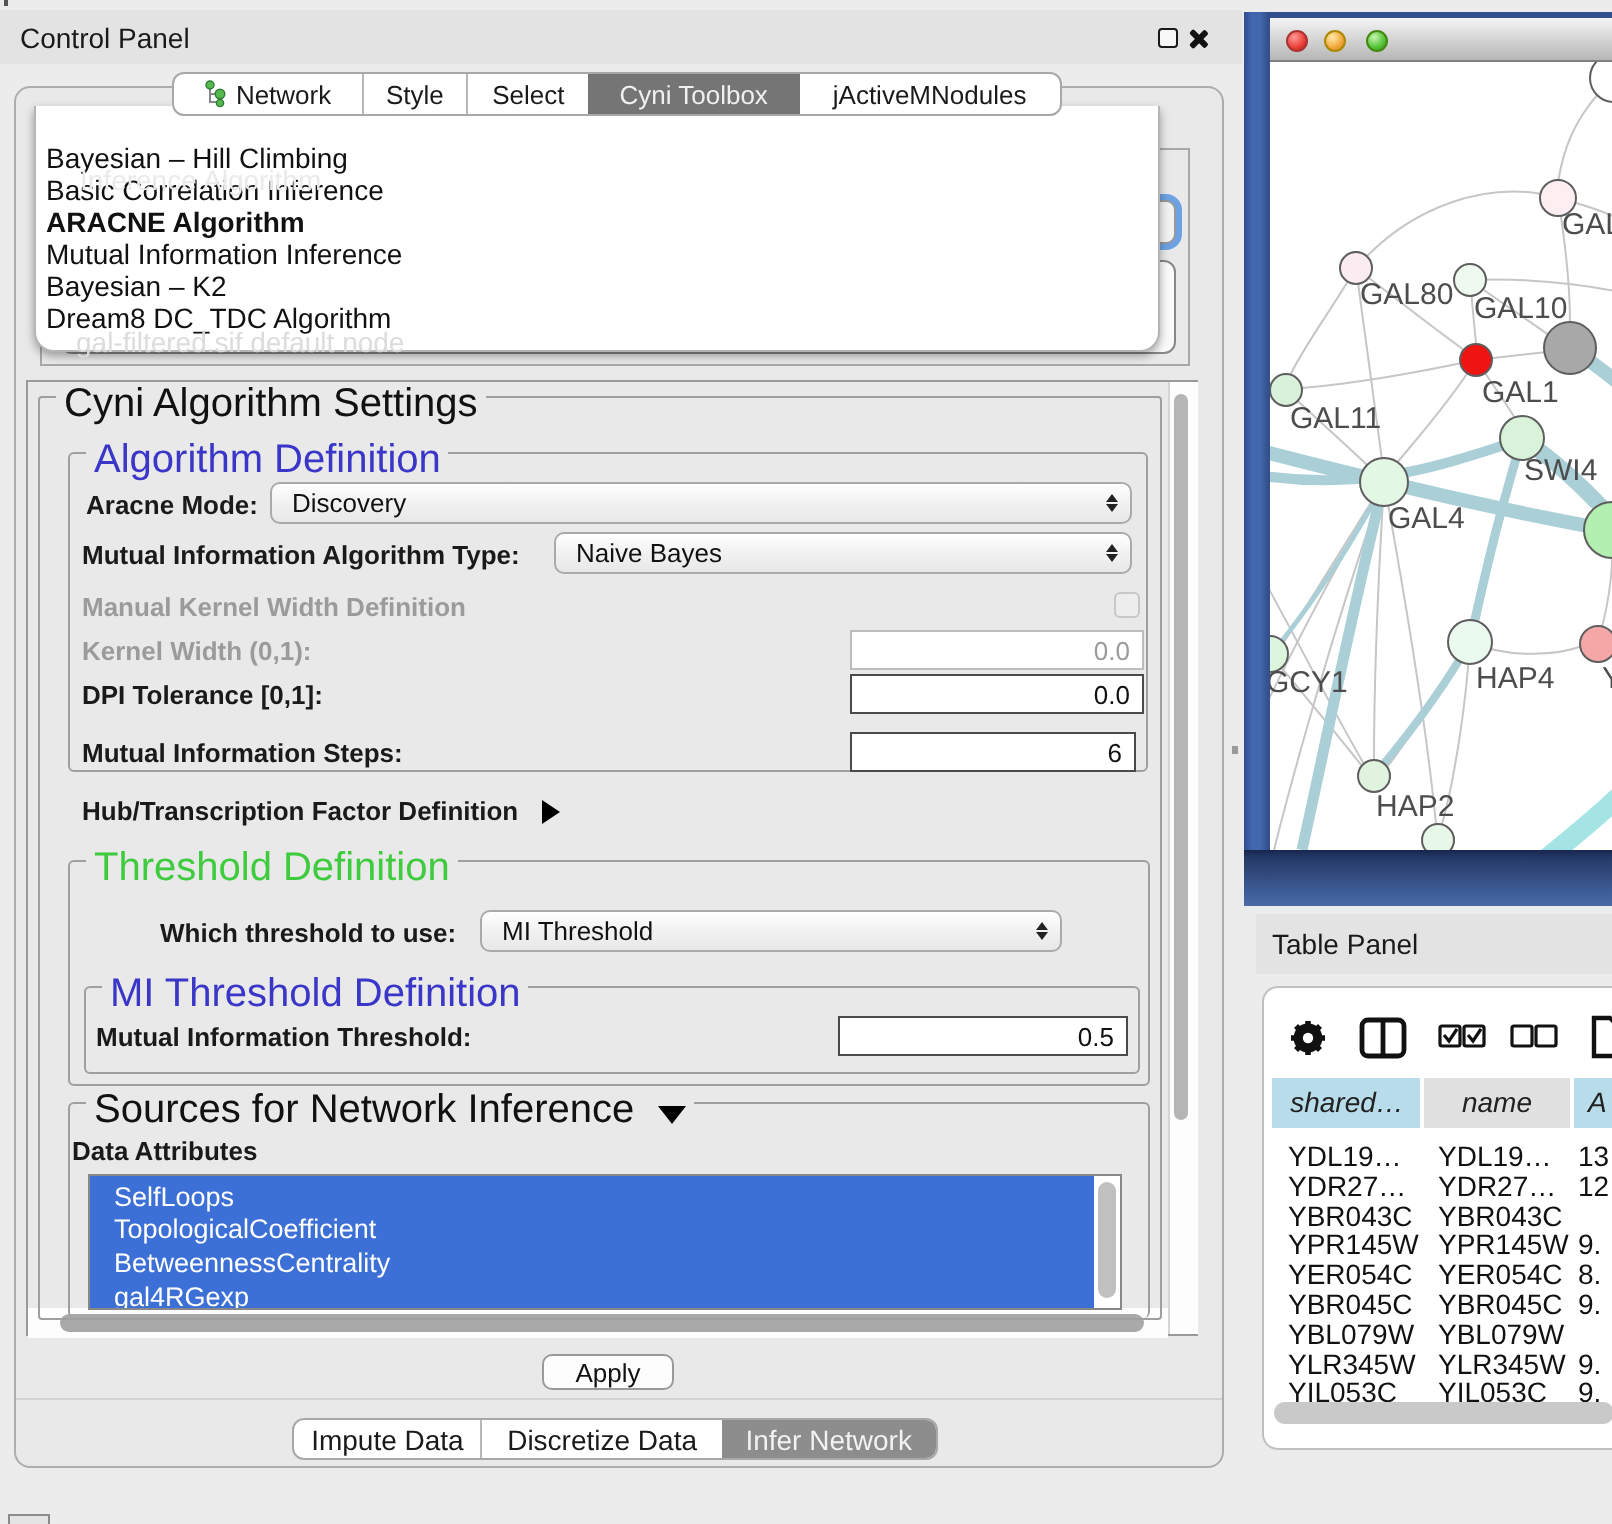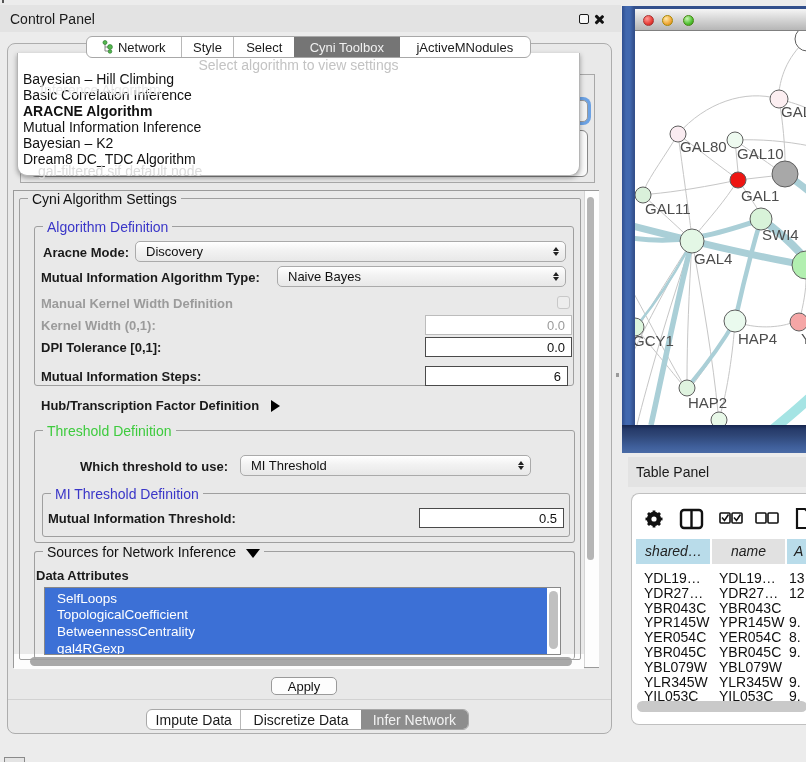--- a/index.html
+++ b/index.html
@@ -34,21 +34,21 @@
 #scrollpane { left:13px; top:190px; width:586px; height:478px; border:1px solid #9a9a9a;
   background:#e9e9e9; }
 #vsb { left:570px; top:0; width:15px; height:476px; background:#fdfdfd; border-left:1px solid #d5d5d5;}
 #vsb .th { position:absolute; left:2px; top:6px; width:7px; height:363px; background:#b5b5b5; border-radius:5px; }
 #hsb { left:0px; top:463px; width:570px; height:15px; background:#fdfdfd; }
 #hsb .th { position:absolute; left:16px; top:3px; width:542px; height:9px; background:#a9a9a9; border-radius:5px; }
 
 
 .grp { position:absolute; border:1px solid #9f9f9f; border-radius:3px; }
 .grp > .gt { position:absolute; top:-8px; left:8px; background:#e9e9e9; padding:0 4px;
-  font-size:14px; color:#111; white-space:nowrap; }
+  font-size:20px; color:#111; white-space:nowrap; }
 .blue > .gt { color:#3a36c8; }
 .green > .gt { color:#3ecb3e; }
 
 .lbl { position:absolute; font-size:13px; font-weight:bold; color:#1a1a1a; white-space:nowrap; }
 .dis { color:#9b9b9b; }
 
 
 .combo { position:absolute; height:21px; background:linear-gradient(#ffffff,#f2f2f2 45%,#e8e8e8);
   border:1px solid #aaa; border-radius:5px; font-size:13px; color:#111;
   display:flex; align-items:center; padding-left:10px; }
@@ -132,21 +132,20 @@
     <div class="it" style="width:60px;">Select</div>
     <div class="it on" style="width:106px;">Cyni Toolbox</div>
     <div class="it" style="width:131px;">jActiveMNodules</div>
   </div>
 
   <div class="abs" style="left:20px;top:74px;width:575px;height:109px;border:1px solid #a8a8a8;background:#e9e9e9;"></div>
   <div class="abs" style="left:180px;top:100px;width:408px;height:22px;border-radius:5px;background:#f2f2f2;border:1px solid #999;box-shadow:0 0 0 3px #6ca2e4;"></div>
   <div class="abs" style="left:30px;top:130px;width:558px;height:47px;border-radius:6px;background:#fafafa;border:1px solid #888;"></div>
 
   <div class="abs" id="popup">
-    <div class="prompt">Select algorithm to view settings</div>
     <div class="pi" style="top:18px;">Bayesian – Hill Climbing</div>
     <div class="pi" style="top:34px;">Basic Correlation Inference</div>
     <div class="pi" style="top:50px;font-weight:bold;">ARACNE Algorithm</div>
     <div class="pi" style="top:66px;">Mutual Information Inference</div>
     <div class="pi" style="top:82px;">Bayesian – K2</div>
     <div class="pi" style="top:98px;">Dream8 DC_TDC Algorithm</div>
   </div>
   <div id="ghost1" style="left:40px;top:82px;">Inference Algorithm</div>
   <div id="ghost3" style="left:38px;top:163px;color:#dcdcdc;text-align:right;">gal-filtered.sif default node</div>
 

